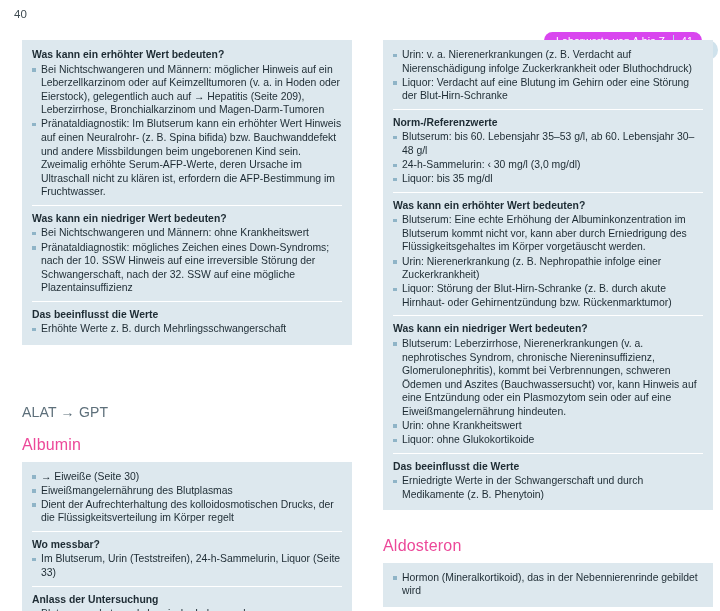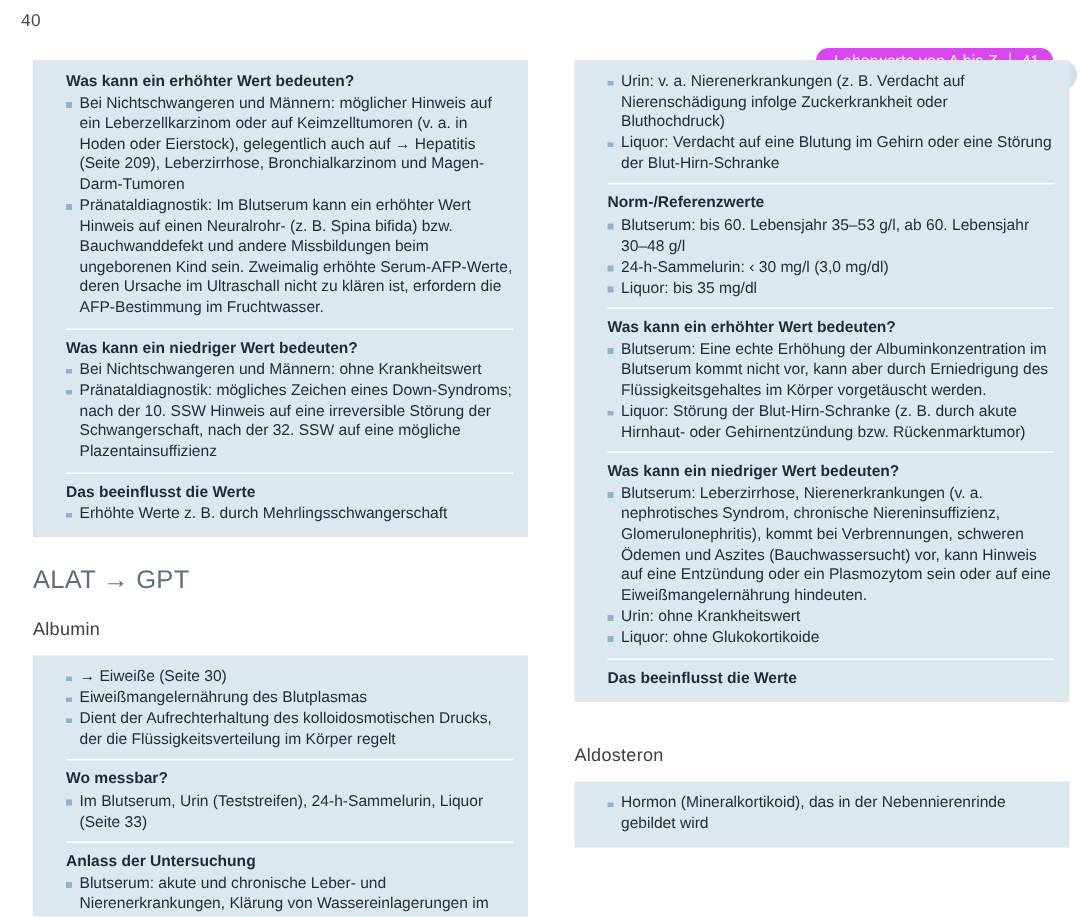--- a/index.html
+++ b/index.html
@@ -68,21 +68,21 @@
   }
   .col {
     width: 330px;
   }
   .col.left  { margin-left: 22px; }
   .col.right { margin-left: 31px; }
 
   
   .box {
     background: #dde8ee;
-    padding: 8px 10px 8px 22px;
+    padding: 8px 10px 8px 10px;
   }
 
   .sec-head {
     font-size: 10.4px;
     font-weight: bold;
     color: #1d2b33;
     line-height: 13.5px;
     margin: 0 0 1px 0;
   }
   .divider {
@@ -106,34 +106,35 @@
   ul.blist li::before {
     content: "";
     position: absolute;
     left: 0; top: 5.5px;
     width: 3.5px; height: 3.5px;
     background: #8fb4c7;
   }
 
   
   .entry-title {
-    font-size: 12px;
+    font-size: 16px;
     font-weight: normal;
-    color: #404040;
+    color: #ec4899;
     letter-spacing: .2px;
     margin: 0;
     padding: 0;
     line-height: 19px;
   }
   .xref-title {
-    font-size: 17px;
+    font-size: 14px;
     font-weight: normal;
     color: #5d6f7a;
     letter-spacing: .2px;
     line-height: 18px;
+    margin-top: 38px;
   }
   .spacer-14 { height: 14px; }
   .spacer-8  { height: 8px; }
   .spacer-20 { height: 20px; }
   .spacer-26 { height: 26px; }
 </style>
 </head>
 <body>
 
 <div class="page">
@@ -224,36 +225,38 @@
           <li>Blutserum: bis 60. Lebensjahr 35–53 g/l, ab 60. Lebensjahr 30–48 g/l</li>
           <li>24-h-Sammelurin: ‹ 30 mg/l (3,0 mg/dl)</li>
           <li>Liquor: bis 35 mg/dl</li>
         </ul>
 
         <div class="divider"></div>
 
         <div class="sec-head">Was kann ein erhöhter Wert bedeuten?</div>
         <ul class="blist">
           <li>Blutserum: Eine echte Erhöhung der Albuminkonzentration im Blutserum kommt nicht vor, kann aber durch Erniedrigung des Flüssigkeitsgehaltes im Körper vorgetäuscht werden.</li>
+          <li>Urin: Nierenerkrankung (z. B. Nephropathie infolge einer Zuckerkrankheit)</li>
           <li>Liquor: Störung der Blut-Hirn-Schranke (z. B. durch akute Hirnhaut- oder Gehirnentzündung bzw. Rückenmarktumor)</li>
         </ul>
 
         <div class="divider"></div>
 
         <div class="sec-head">Was kann ein niedriger Wert bedeuten?</div>
         <ul class="blist">
           <li>Blutserum: Leberzirrhose, Nierenerkrankungen (v. a. nephrotisches Syndrom, chronische Niereninsuffizienz, Glomerulonephritis), kommt bei Verbrennungen, schweren Ödemen und Aszites (Bauchwassersucht) vor, kann Hinweis auf eine Entzündung oder ein Plasmozytom sein oder auf eine Eiweißmangelernährung hindeuten.</li>
           <li>Urin: ohne Krankheitswert</li>
           <li>Liquor: ohne Glukokortikoide</li>
         </ul>
 
         <div class="divider"></div>
 
         <div class="sec-head">Das beeinflusst die Werte</div>
         <ul class="blist">
+          <li>Erniedrigte Werte in der Schwangerschaft und durch Medikamente (z. B. Phenytoin)</li>
         </ul>
       </div>
 
       <div class="spacer-26"></div>
 
       <div class="entry-title">Aldosteron</div>
 
       <div class="spacer-8"></div>
 
       <div class="box">

